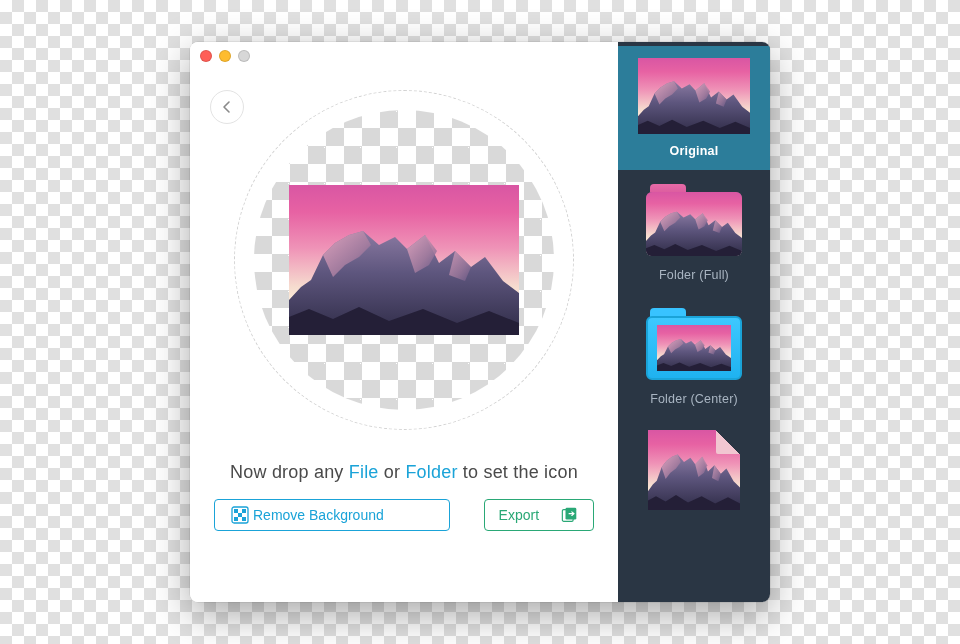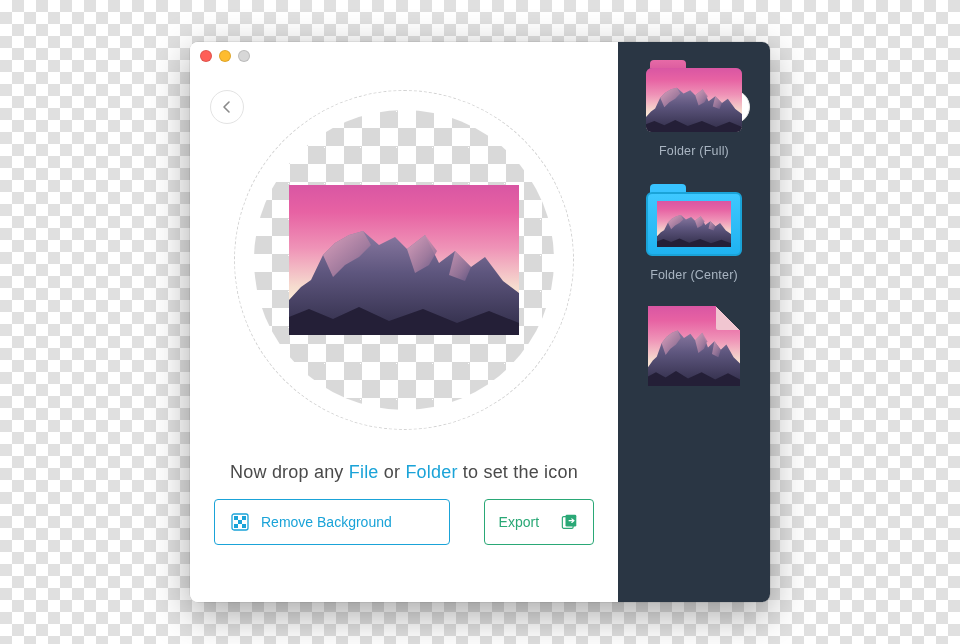--- a/index.html
+++ b/index.html
@@ -97,24 +97,24 @@
     padding: 12px 0 16px;
     letter-spacing:.2px;
   }
   .hint .link { color:#1aa3d8; }
   .actions {
     display:flex;
     gap:14px;
     padding: 0 24px 26px;
   }
   .btn {
-    height:46px;
+    height:32px;
     border:1.5px solid #1aa3d8;
     border-radius:4px;
-    display:flex; align-items:center; gap:12px;
+    display:flex; align-items:center; gap:4px;
     font-size:14px; font-weight:500;
     cursor:pointer;
     background:#fff;
   }
   .btn-remove { flex: 0 0 62%; color:#1aa3d8; padding:0 16px; }
   .btn-export { flex:1; border-color:#2aa876; color:#2aa876; padding:0 14px; justify-content:space-between;margin-left:20px; }
   .icon-sq {
     width:18px; height:18px; display:inline-flex; align-items:center; justify-content:center;
   }
   
@@ -283,20 +283,30 @@
             <rect x="5" y="1" width="12" height="13" rx="1.5" fill="#2aa876"></rect>
             <path d="M9 7.5 h5 M12 5.5 l2.5 2 l-2.5 2" fill="none" stroke="#fff" stroke-width="1.3" stroke-linecap="round" stroke-linejoin="round"></path>
           </svg>
         </span>
       </button>
     </div>
   </div>
 
   <div class="sidebar">
 
+    <div class="sb-item selected">
+      <div class="preset-thumb">
+        <div class="mountain" style="width:112px;height:76px;">
+          <svg class="photo-big">
+              <use href="#mtn"></use>
+            </svg>
+        </div>
+      </div>
+      <div class="sb-label">Original</div>
+    </div>
 
     <div class="sb-item">
       <div class="preset-thumb">
         <div class="folder folder-full">
           <div class="tab"></div>
           <div class="body">
             <div class="mountain">
                 <svg class="photo-big" preserveAspectRatio="none">
                   <use href="#mtn"></use>
                 </svg>

